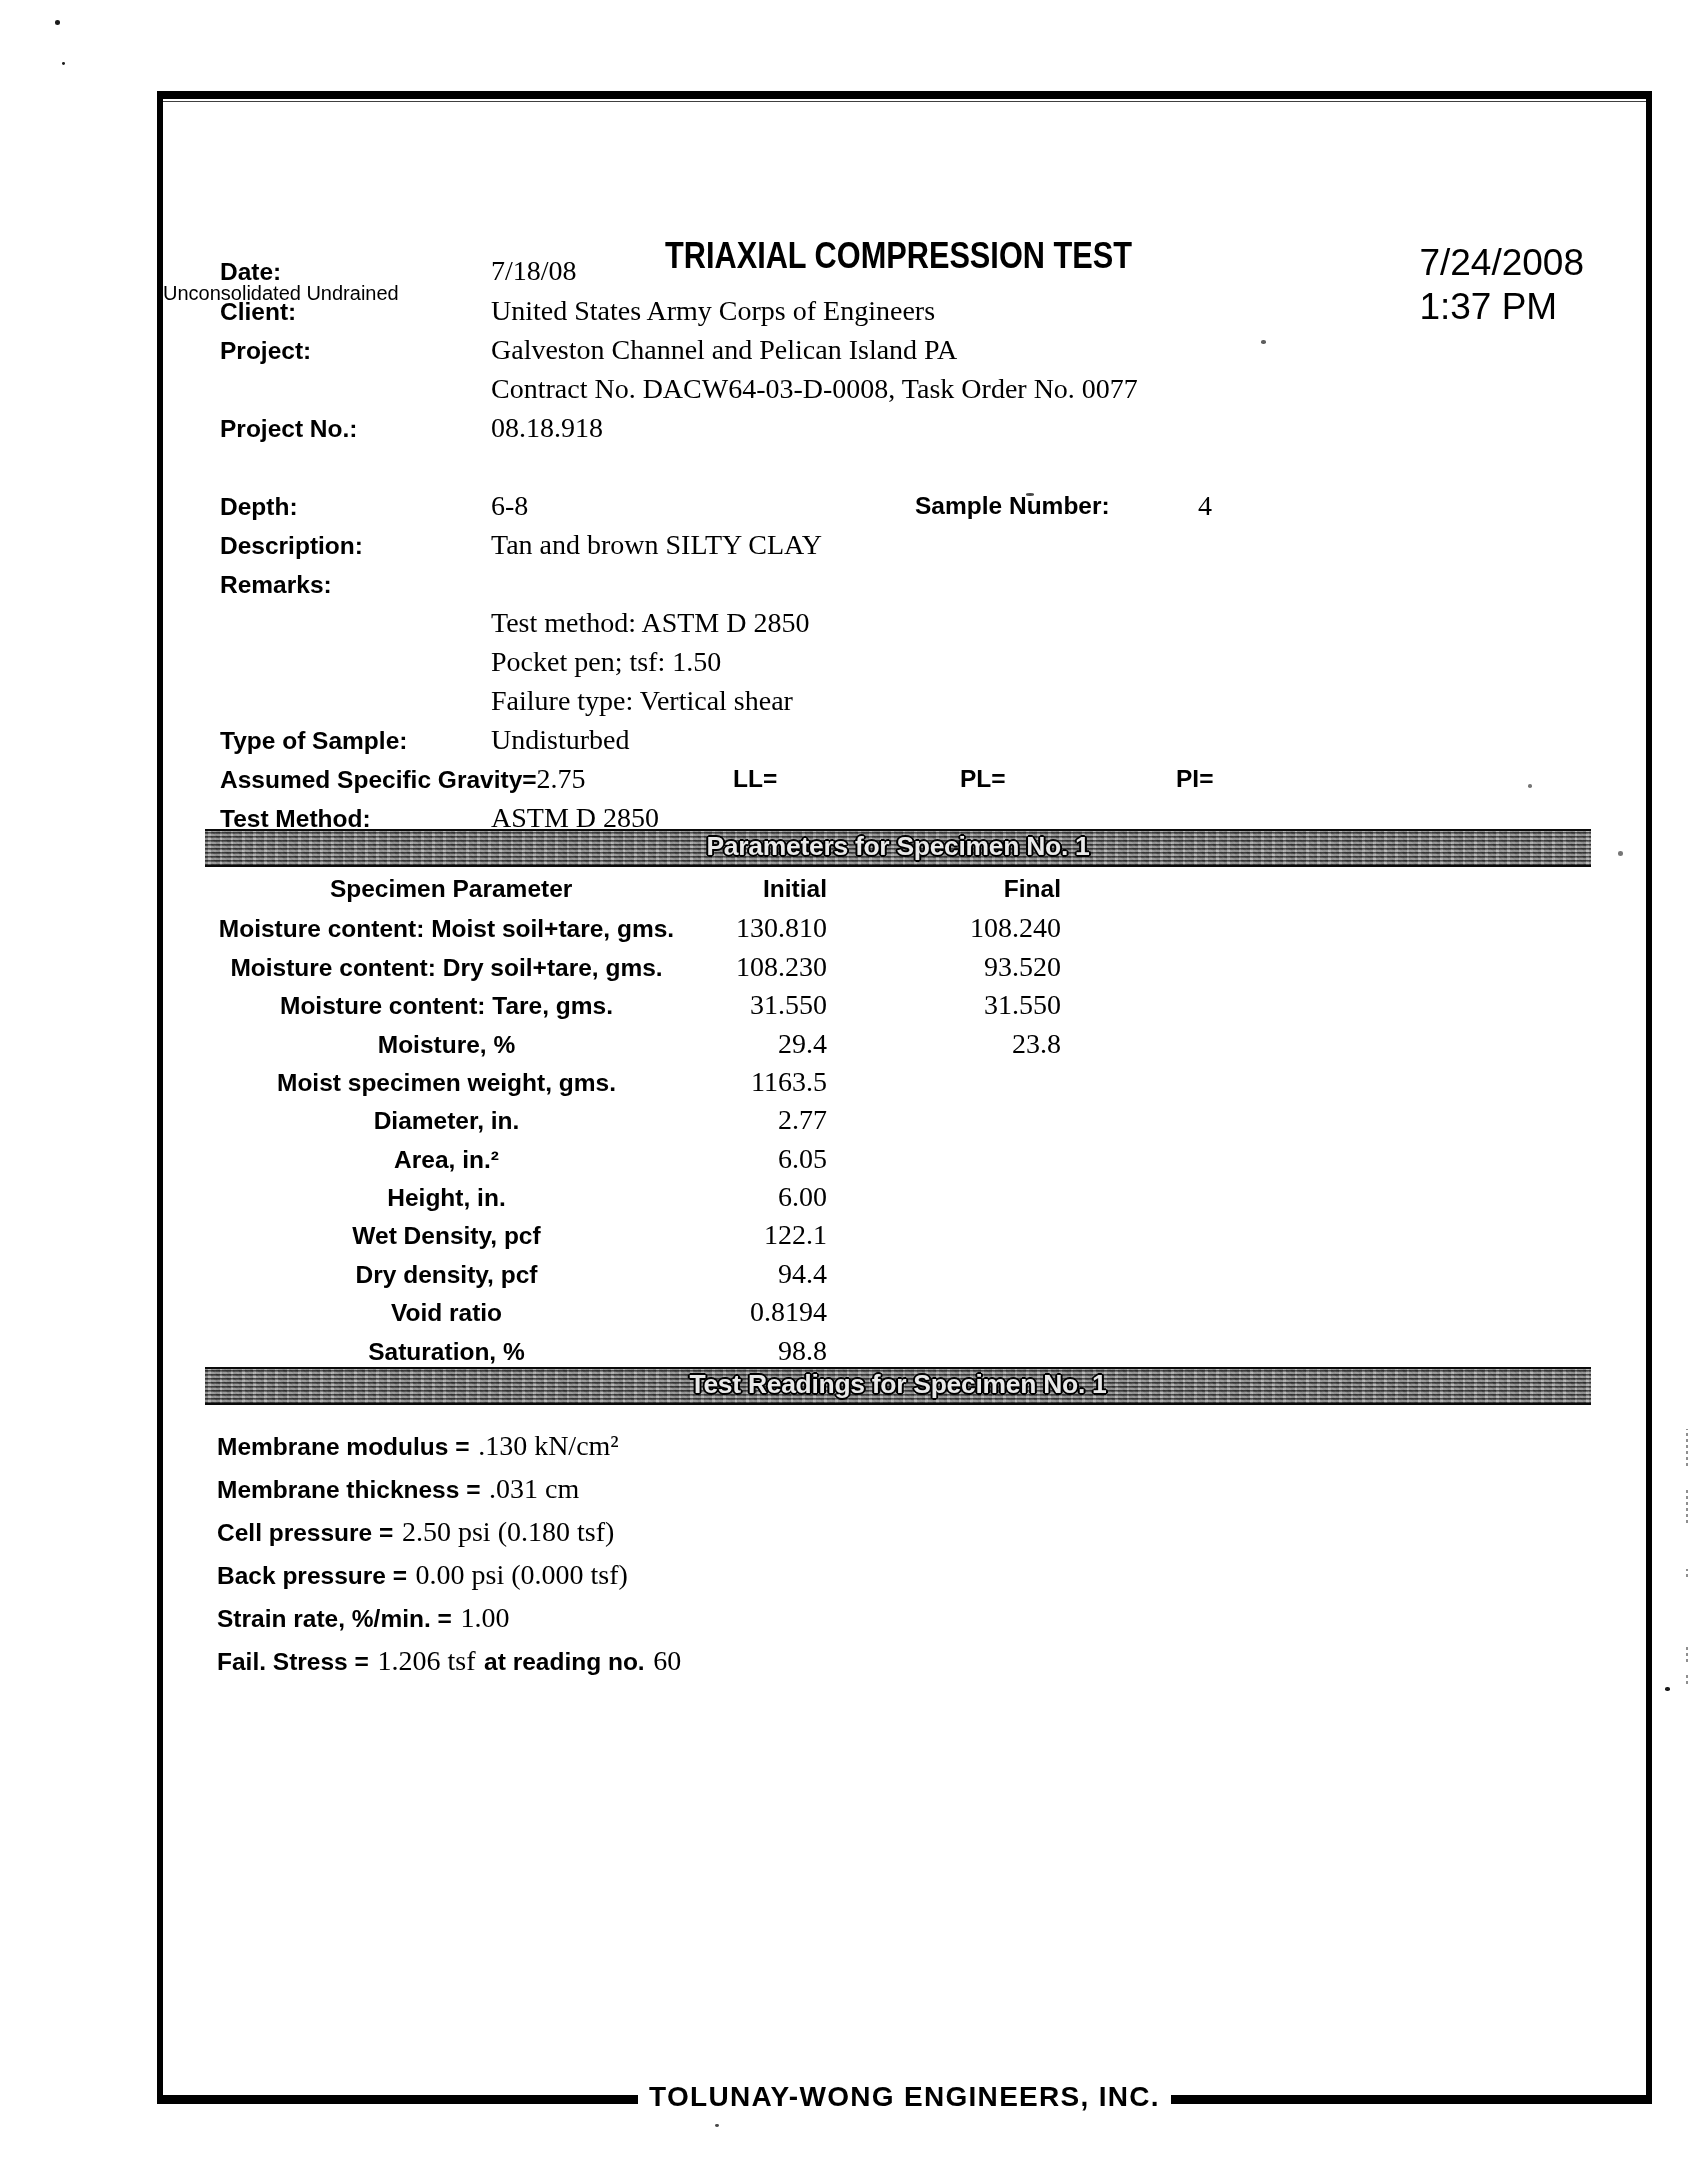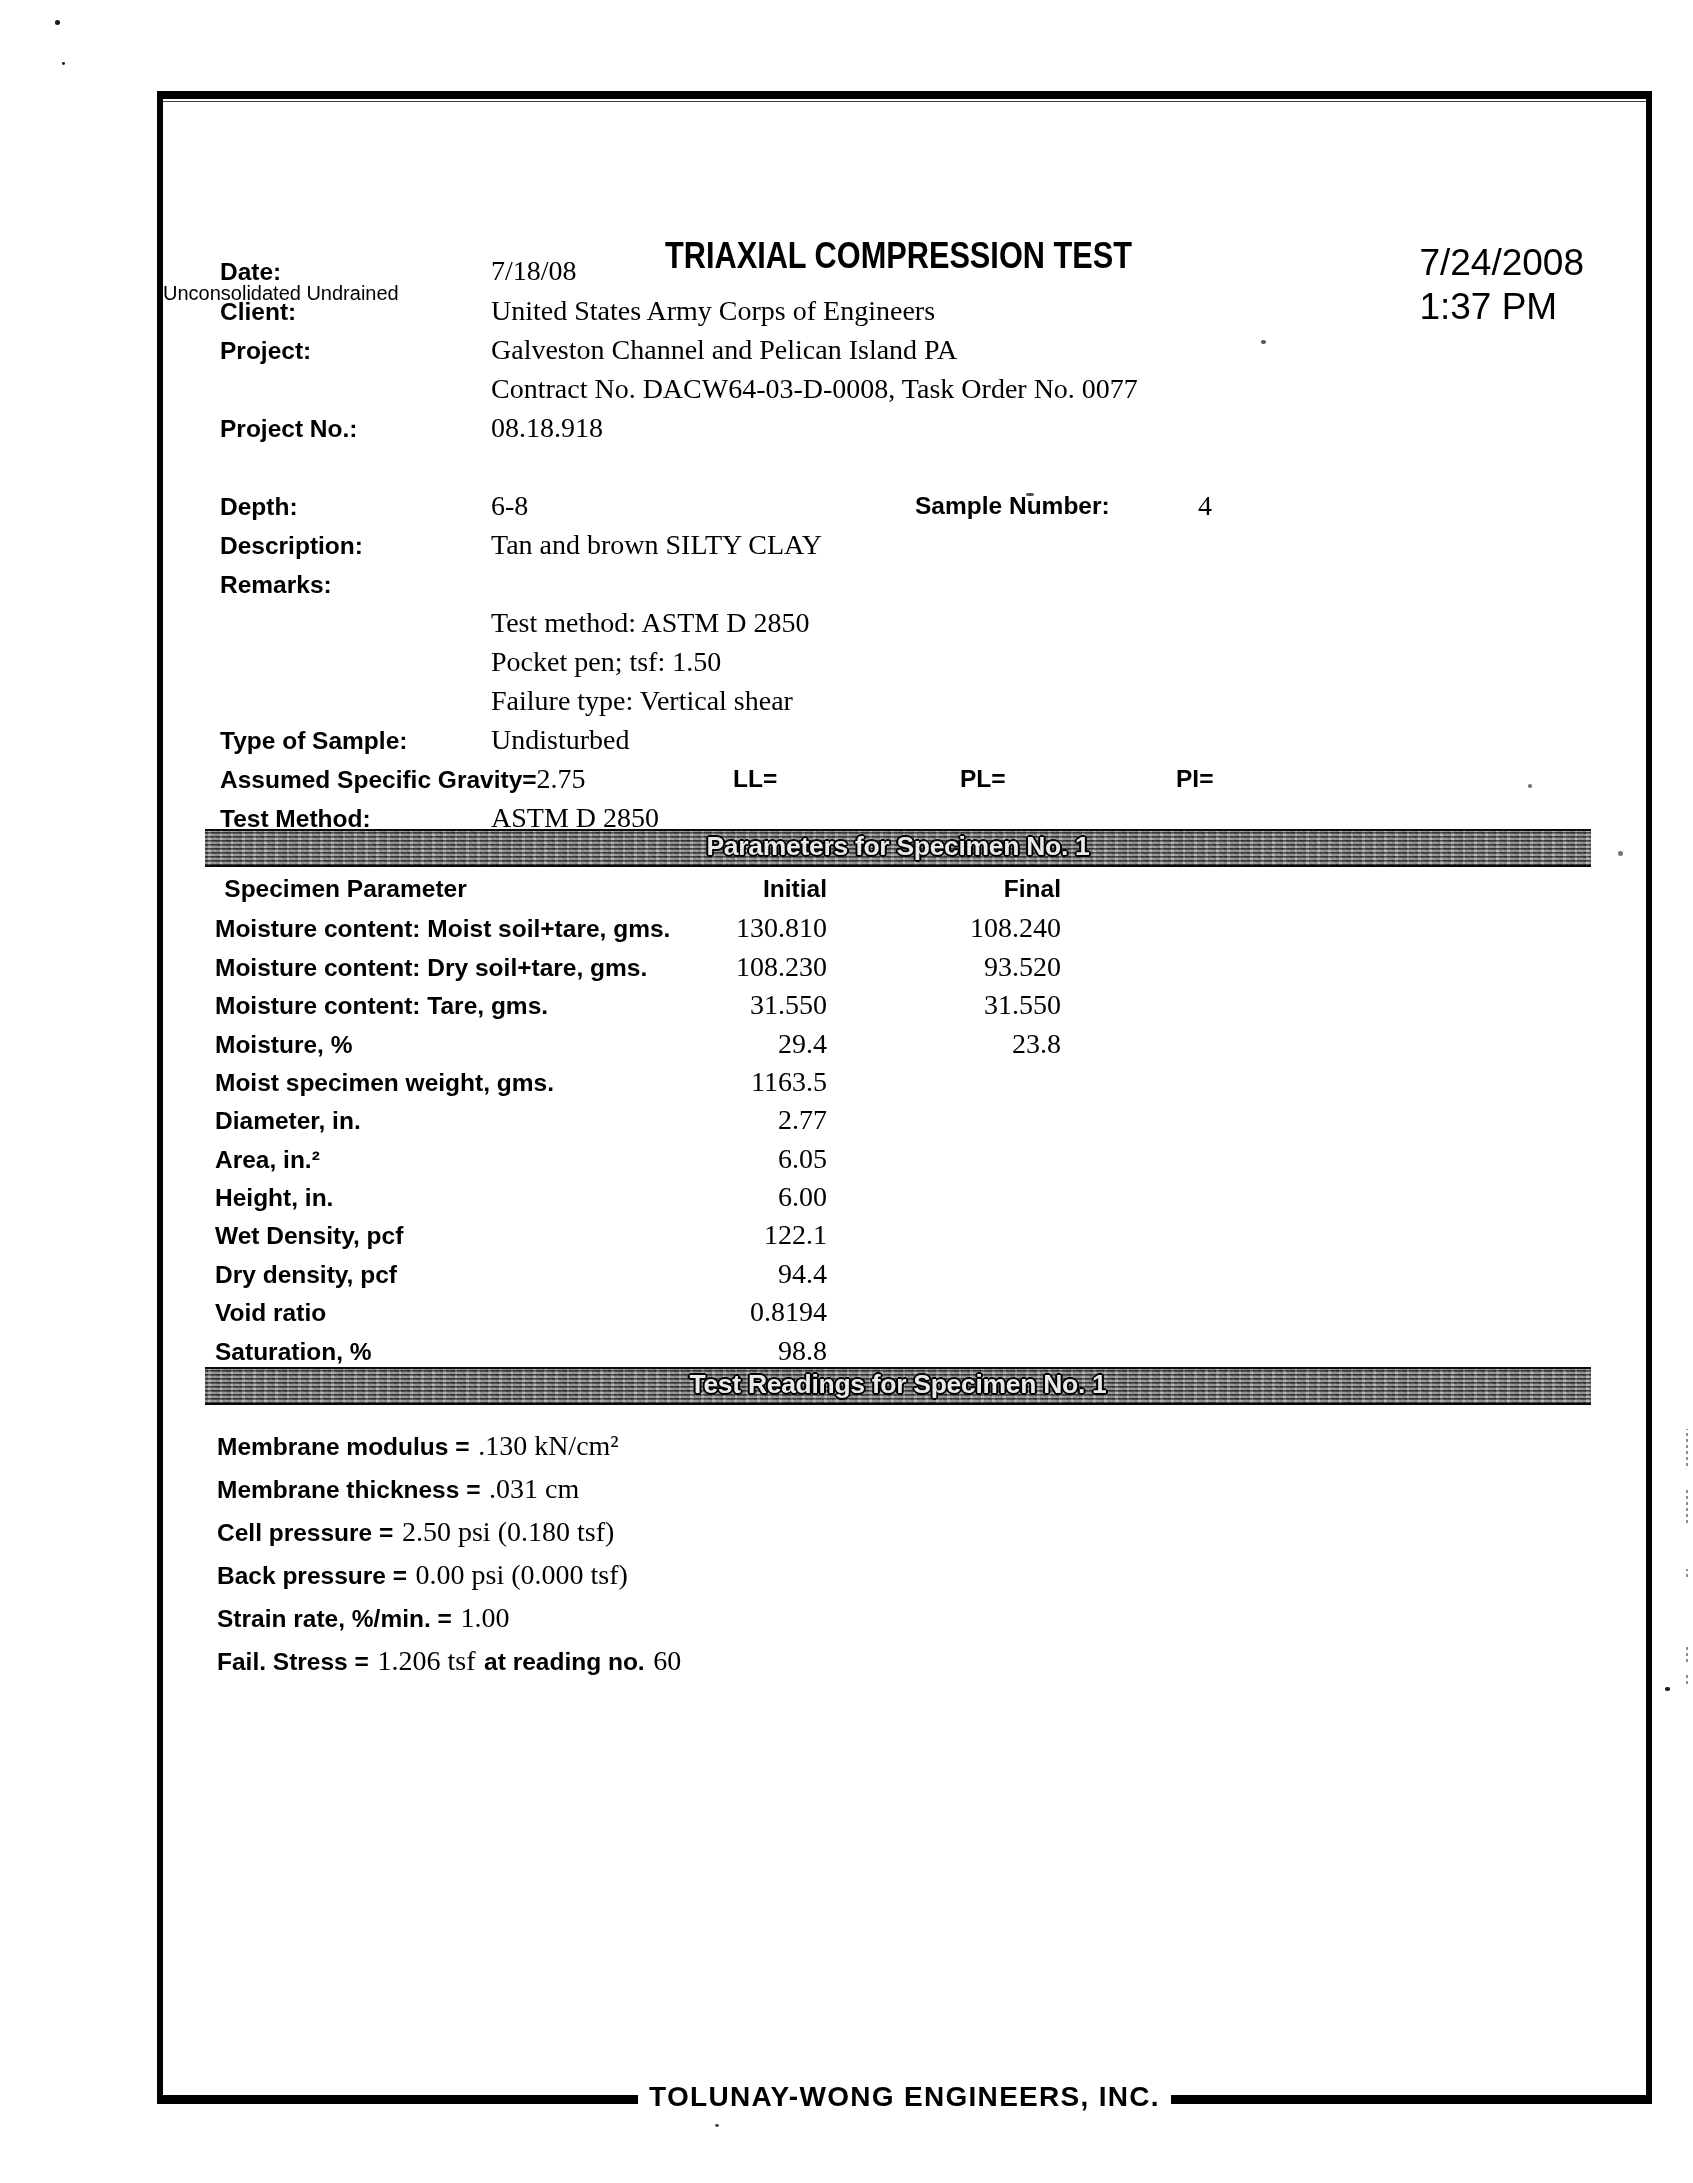--- a/index.html
+++ b/index.html
@@ -30,21 +30,21 @@
           background-image:
             repeating-linear-gradient(0deg, rgba(0,0,0,.50) 0 1.3px, rgba(255,255,255,.28) 1.3px 2.6px, rgba(0,0,0,.22) 2.6px 4px),
             repeating-linear-gradient(90deg, rgba(0,0,0,.28) 0 3.3px, rgba(255,255,255,.14) 3.3px 6px, rgba(0,0,0,.18) 6px 11.2px),
             repeating-linear-gradient(45deg, rgba(0,0,0,.12) 0 2px, transparent 2px 4.6px);
           border-top:2px solid #0a0a0a;border-bottom:2px solid #0a0a0a;box-sizing:border-box;}
   .banner span{font-weight:bold;font-size:26.5px;letter-spacing:-0.3px;color:#e9e9e9;white-space:nowrap;
           text-shadow:-2px 0 0 #000,2px 0 0 #000,0 -2px 0 #000,0 2px 0 #000,
                       -1.3px -1.3px 0 #000,1.3px 1.3px 0 #000,-1.3px 1.3px 0 #000,1.3px -1.3px 0 #000;}
   
   .trow{position:absolute;left:52px;width:992px;height:38px;line-height:33px;white-space:nowrap;}
-  .c-param{display:inline-block;width:463px;}
+  .c-param{display:inline-block;width:463px;text-align:center;}
   .c-init{display:inline-block;width:149px;text-align:right;}
   .c-fin{display:inline-block;width:234px;text-align:right;}
   .thead .c-param{padding-left:9.3px;box-sizing:border-box;}
   
   .rrow{position:absolute;left:54px;width:1257px;height:41px;line-height:34px;white-space:nowrap;}
   .gap{margin-left:8.6px;}
   
   .footer{position:absolute;left:0;right:0;bottom:0;height:33px;display:flex;align-items:flex-end;}
   .fbar{height:8.6px;background:#000;flex:1;}
   .company{font-weight:bold;font-size:28px;line-height:24px;letter-spacing:1.3px;padding:0 10.6px;

